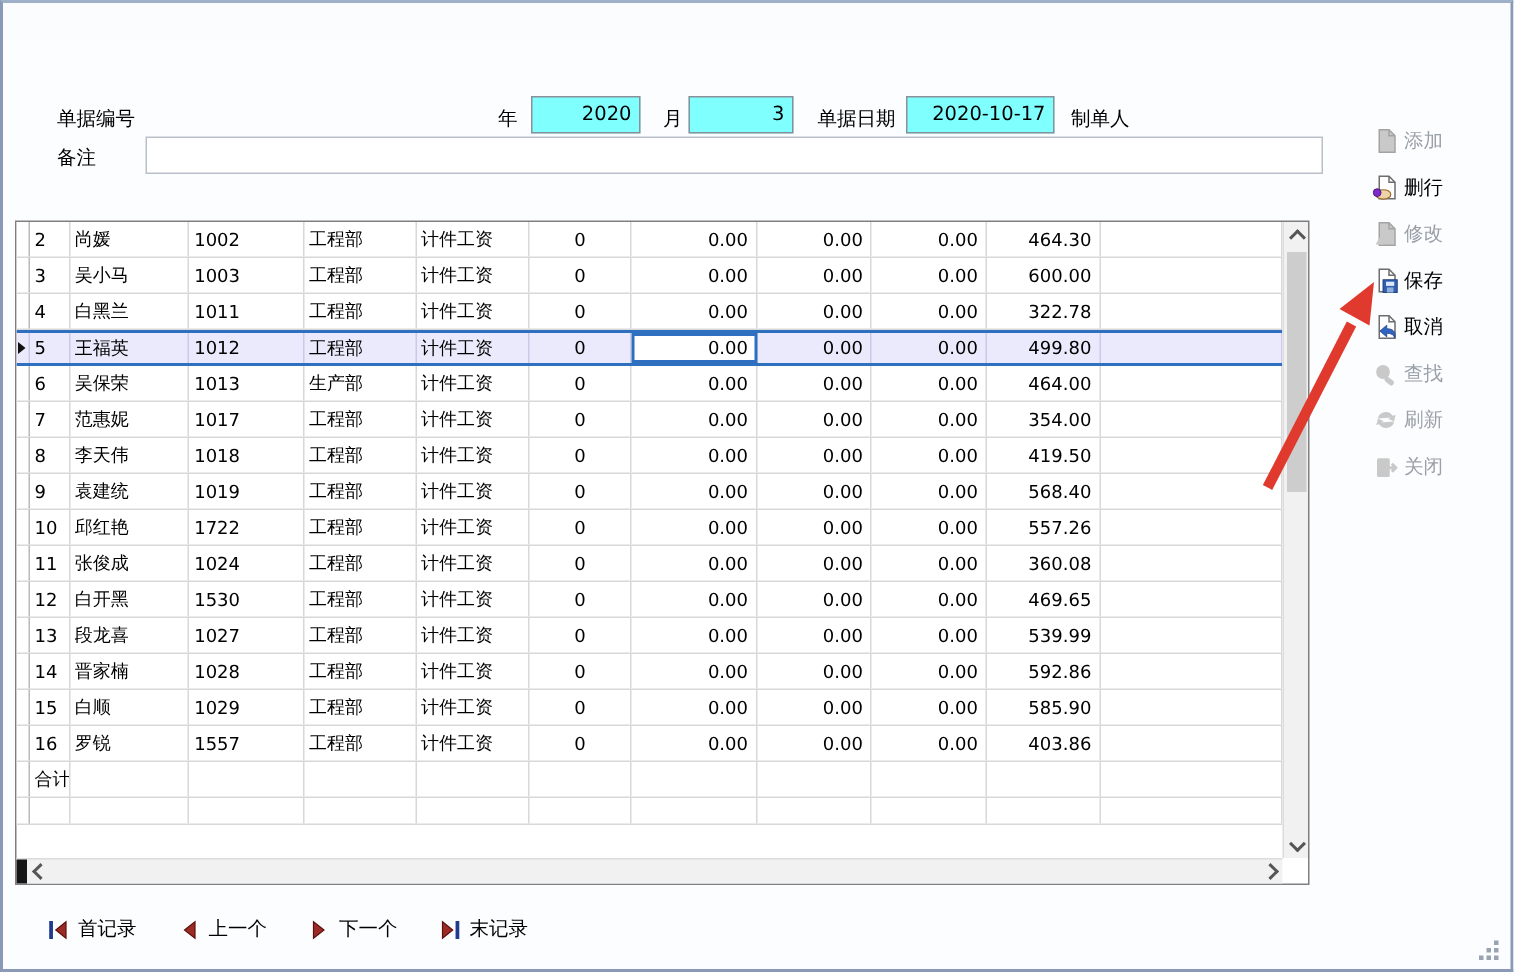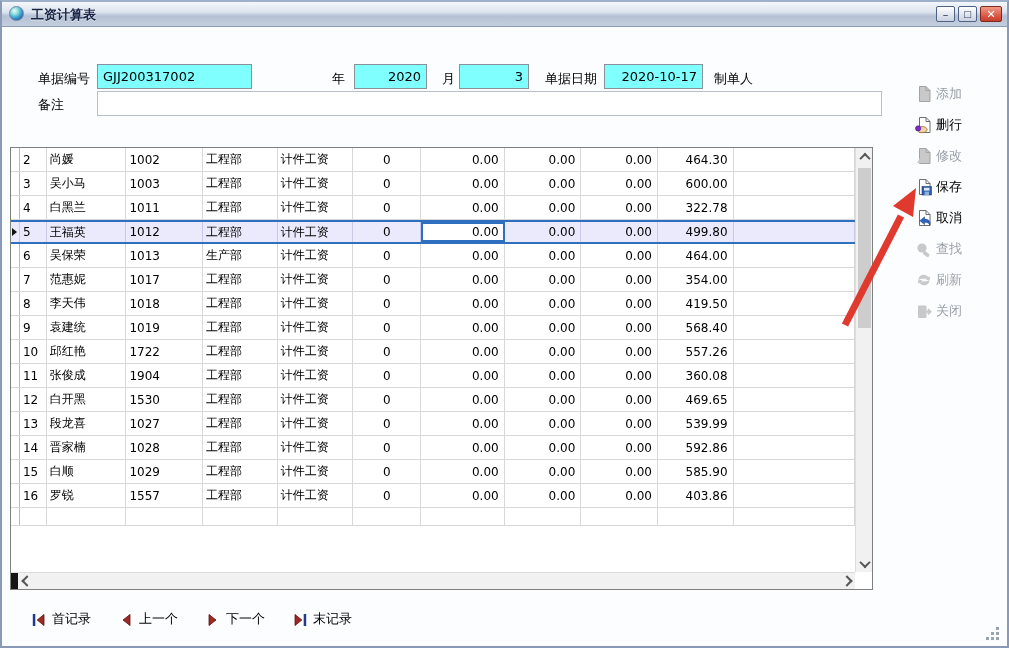--- a/index.html
+++ b/index.html
@@ -78,40 +78,24 @@
   .grip i{position:absolute;width:3px;height:3px;background:#9aa3b2;}
   .grip i:nth-child(1){right:0;bottom:0;} .grip i:nth-child(2){right:5px;bottom:0;}
   .grip i:nth-child(3){right:10px;bottom:0;} .grip i:nth-child(4){right:0;bottom:5px;}
   .grip i:nth-child(5){right:5px;bottom:5px;} .grip i:nth-child(6){right:0;bottom:10px;}
 </style>
 </head>
 <body>
 
 <div class="window">
 
-  <div class="titlebar">
-    <span class="app-icon"></span>
-    <span class="title">工资计算表</span>
-    <span class="winbtns">
-      <span class="wbtn min">
-          <span>_</span>
-        </span>
-      <span class="wbtn max">
-          <span>□</span>
-        </span>
-      <span class="wbtn close">
-          <span>✕</span>
-        </span>
-    </span>
-  </div>
 
   <div class="client"></div>
 
   <span class="flabel" style="left:36px;top:68px;">单据编号</span>
-  <div class="ffield" style="left:95px;top:62px;width:155px;">GJJ200317002</div>
 
   <span class="flabel" style="left:330px;top:68px;">年</span>
   <div class="ffield right" style="left:352px;top:62px;width:73px;">2020</div>
 
   <span class="flabel" style="left:440px;top:68px;">月</span>
   <div class="ffield right" style="left:457px;top:62px;width:70px;">3</div>
 
   <span class="flabel" style="left:543px;top:68px;">单据日期</span>
   <div class="ffield right" style="left:602px;top:62px;width:99px;">2020-10-17</div>
 
@@ -248,21 +232,21 @@
             <div class="cell ar" style="width:84px">0.00</div>
             <div class="cell ar" style="width:77px">0.00</div>
             <div class="cell ar" style="width:77px">0.00</div>
             <div class="cell ar" style="width:76px">557.26</div>
             <div class="cell" style="width:122px"></div>
           </div>
           <div class="trow">
             <div class="cell marker" style="width:9px"></div>
             <div class="cell" style="width:27px">11</div>
             <div class="cell" style="width:80px">张俊成</div>
-            <div class="cell" style="width:77px">1904</div>
+            <div class="cell" style="width:77px">1024</div>
             <div class="cell" style="width:75px">工程部</div>
             <div class="cell" style="width:76px">计件工资</div>
             <div class="cell ac" style="width:68px">0</div>
             <div class="cell ar" style="width:84px">0.00</div>
             <div class="cell ar" style="width:77px">0.00</div>
             <div class="cell ar" style="width:77px">0.00</div>
             <div class="cell ar" style="width:76px">360.08</div>
             <div class="cell" style="width:122px"></div>
           </div>
           <div class="trow">
@@ -326,20 +310,34 @@
             <div class="cell" style="width:27px">16</div>
             <div class="cell" style="width:80px">罗锐</div>
             <div class="cell" style="width:77px">1557</div>
             <div class="cell" style="width:75px">工程部</div>
             <div class="cell" style="width:76px">计件工资</div>
             <div class="cell ac" style="width:68px">0</div>
             <div class="cell ar" style="width:84px">0.00</div>
             <div class="cell ar" style="width:77px">0.00</div>
             <div class="cell ar" style="width:77px">0.00</div>
             <div class="cell ar" style="width:76px">403.86</div>
+            <div class="cell" style="width:122px"></div>
+          </div>
+          <div class="trow">
+            <div class="cell marker" style="width:9px"></div>
+            <div class="cell" style="width:27px">合计</div>
+            <div class="cell" style="width:80px"></div>
+            <div class="cell" style="width:77px"></div>
+            <div class="cell" style="width:75px"></div>
+            <div class="cell" style="width:76px"></div>
+            <div class="cell" style="width:68px"></div>
+            <div class="cell" style="width:84px"></div>
+            <div class="cell" style="width:77px"></div>
+            <div class="cell" style="width:77px"></div>
+            <div class="cell" style="width:76px"></div>
             <div class="cell" style="width:122px"></div>
           </div>
           <div class="trow partial">
             <div class="cell marker" style="width:9px"></div>
             <div class="cell" style="width:27px"></div>
             <div class="cell" style="width:80px"></div>
             <div class="cell" style="width:77px"></div>
             <div class="cell" style="width:75px"></div>
             <div class="cell" style="width:76px"></div>
             <div class="cell" style="width:68px"></div>

